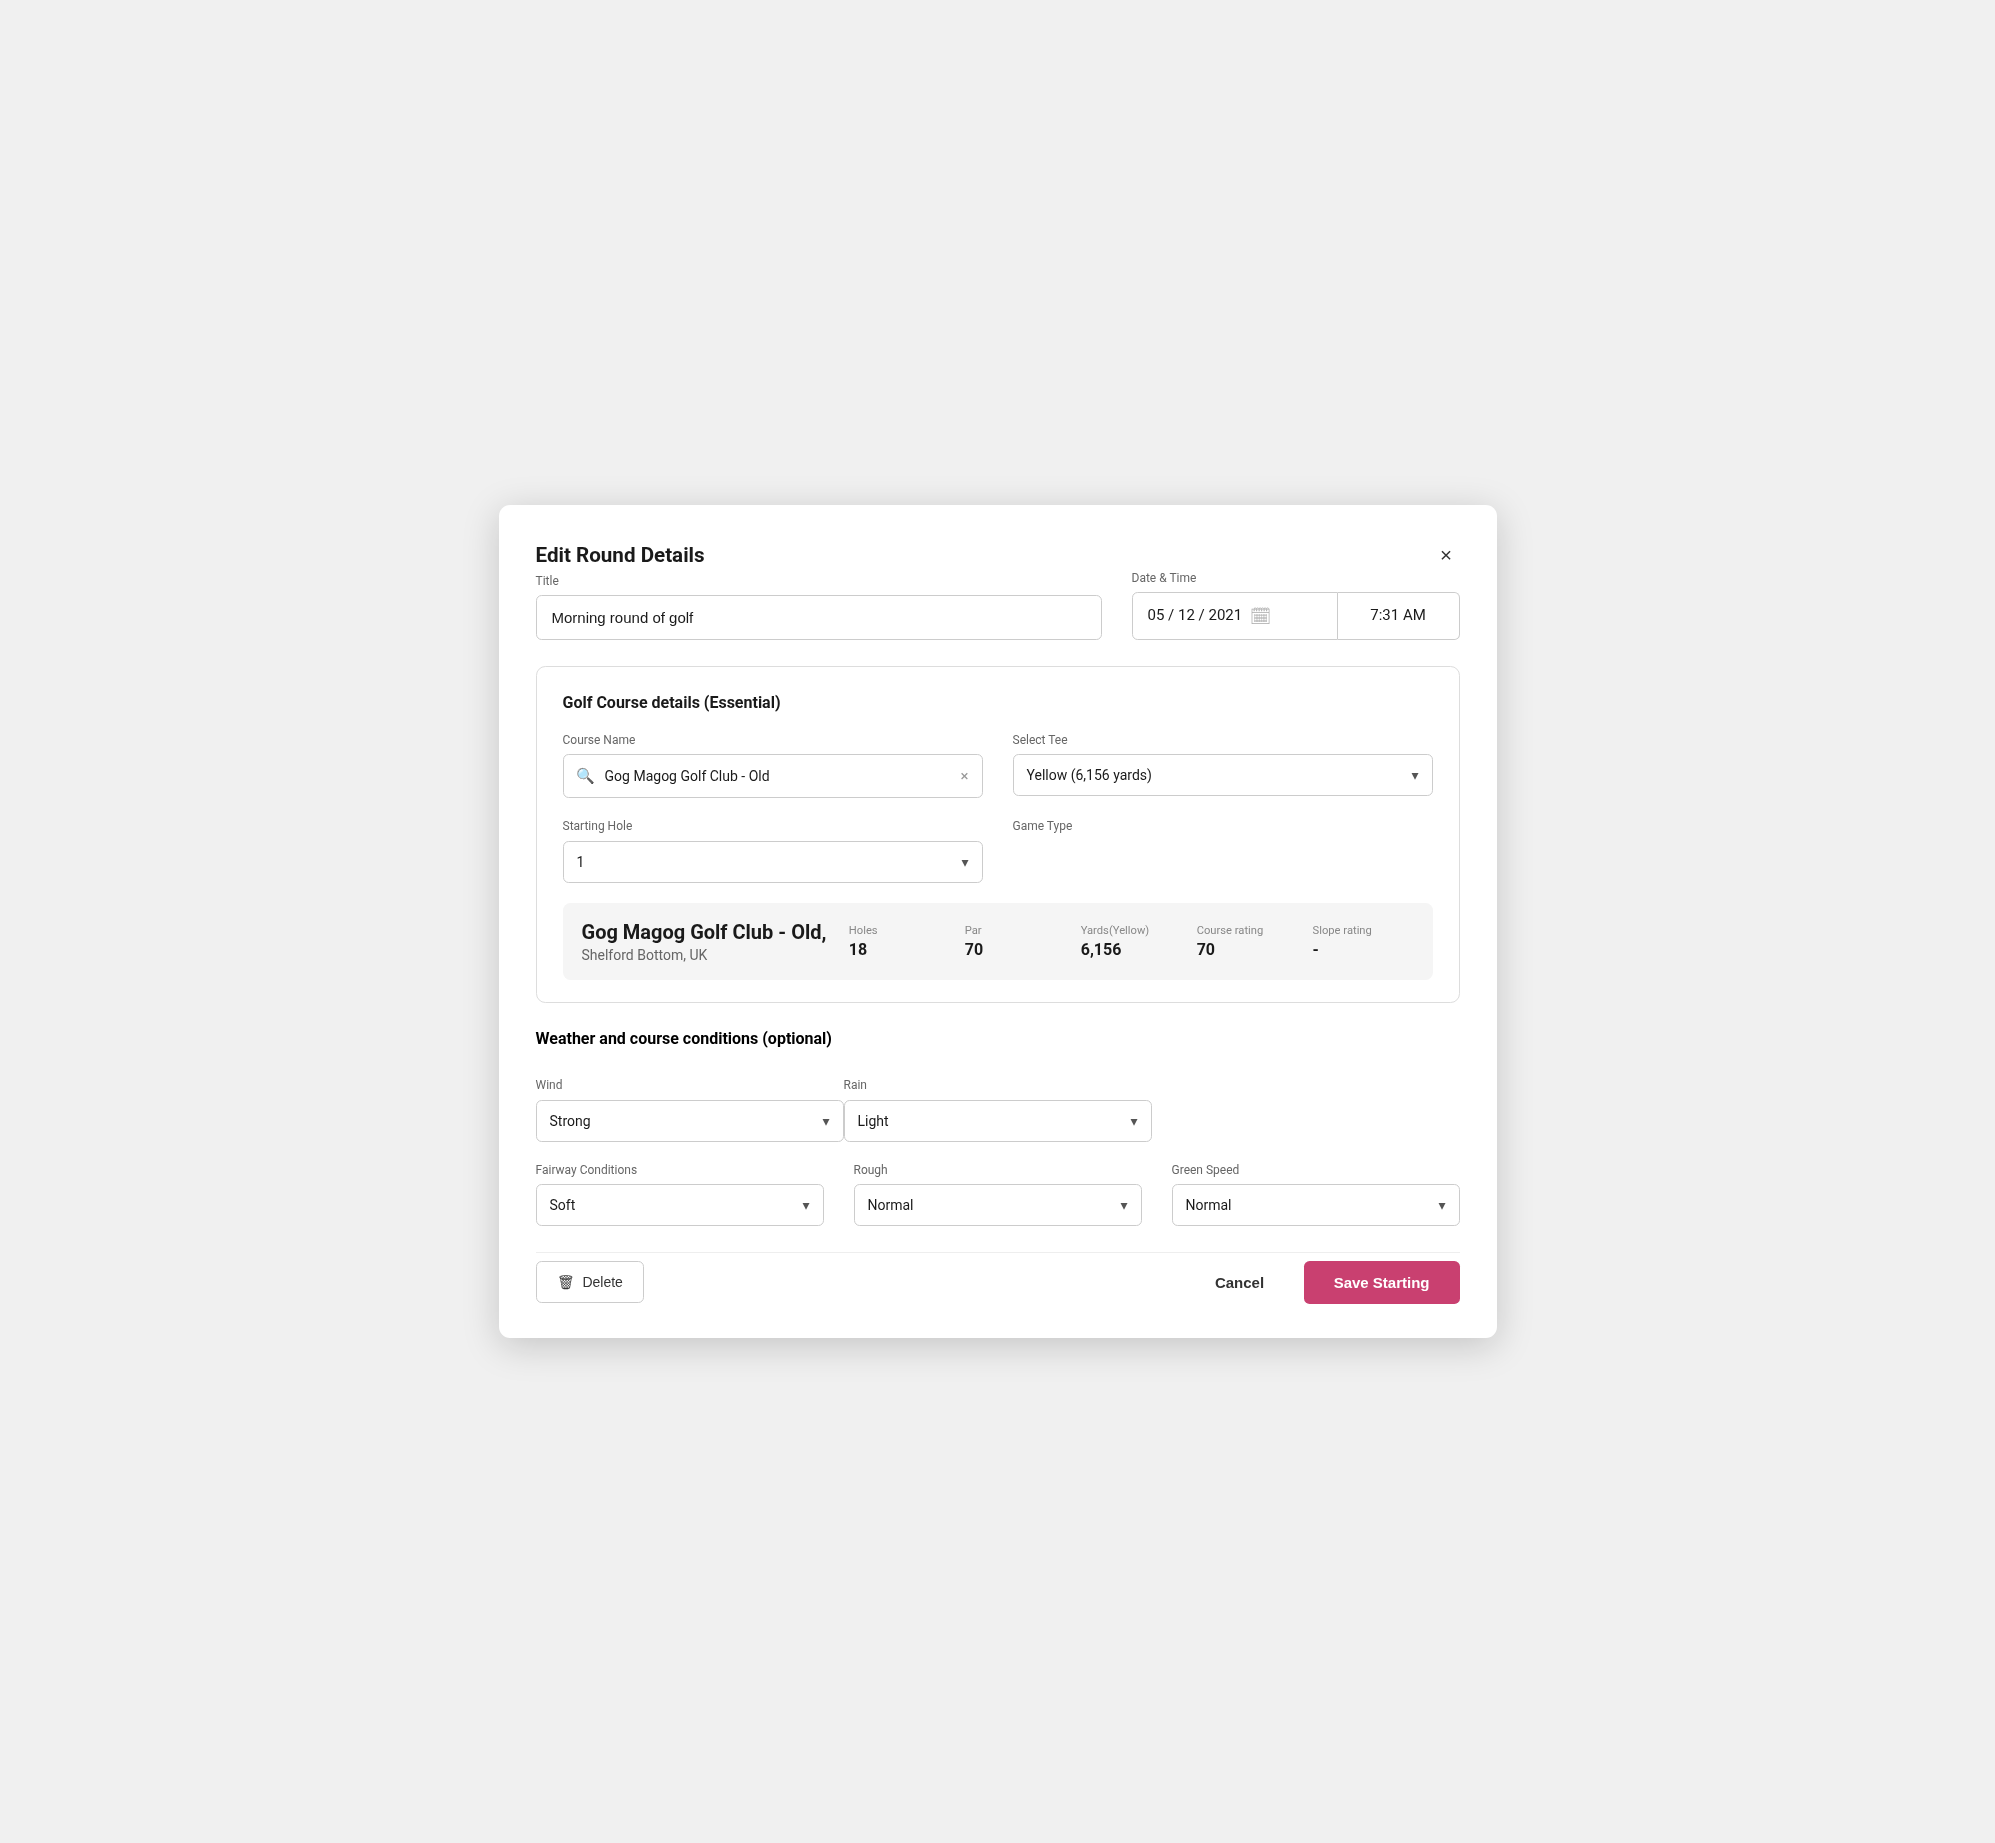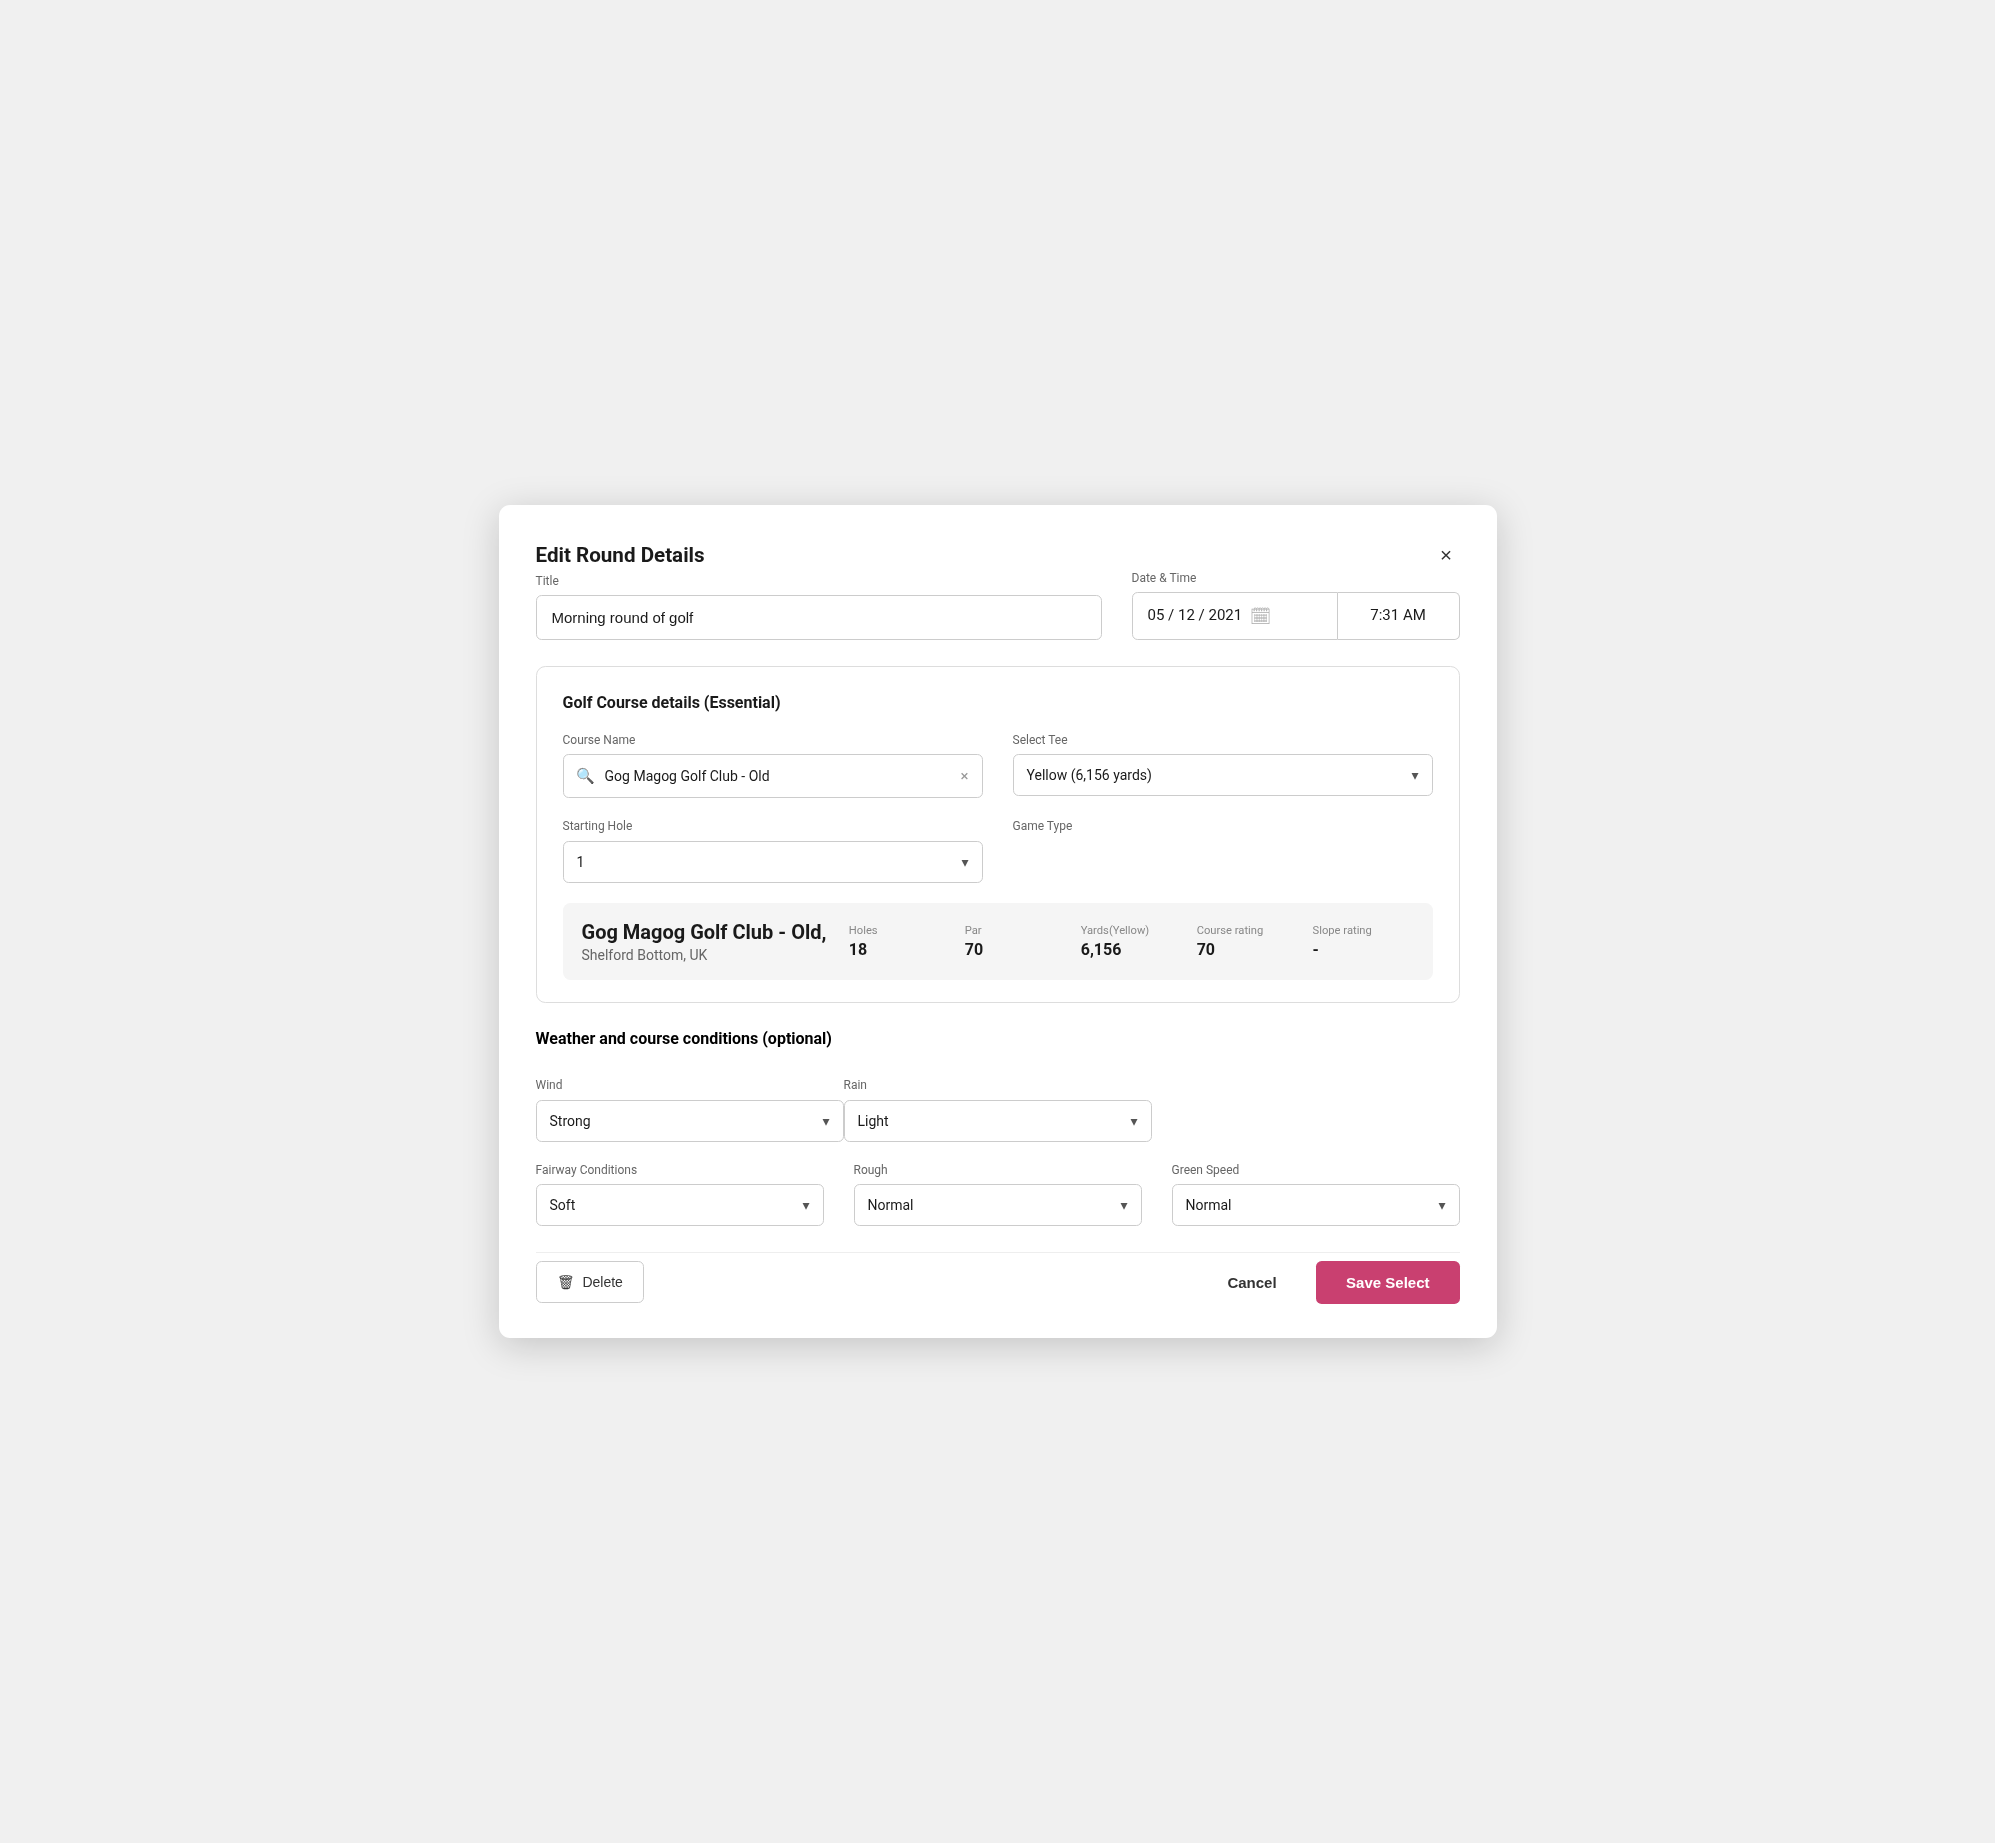--- a/index.html
+++ b/index.html
@@ -443,17 +443,17 @@
     </div>
   </div>
 
   <div class="footer">
     <button class="delete-btn">
       <span>🗑</span>
       <span>Delete</span>
     </button>
     <div class="footer-right">
       <button class="cancel-btn">Cancel</button>
-      <button class="save-btn">Save Select</button>
+      <button class="save-btn">Save Starting</button>
     </div>
   </div>
 </div>
 
 
 </body></html>

